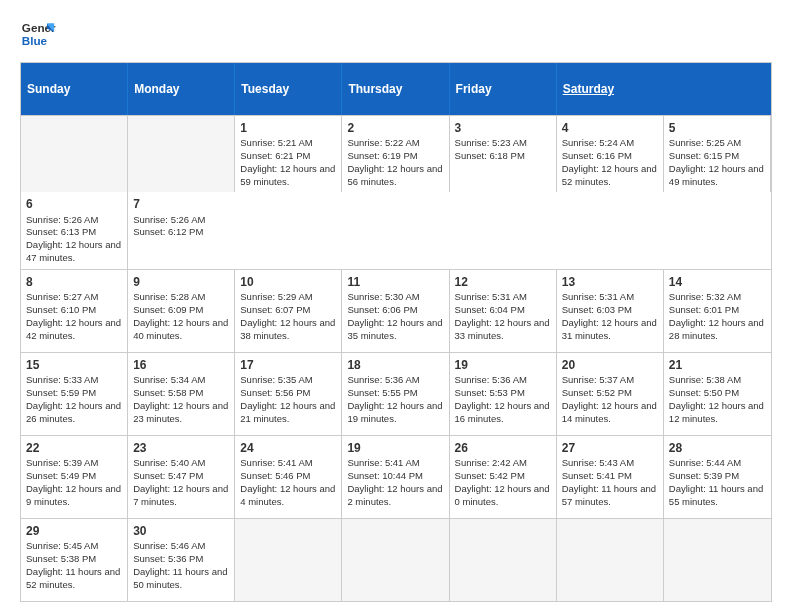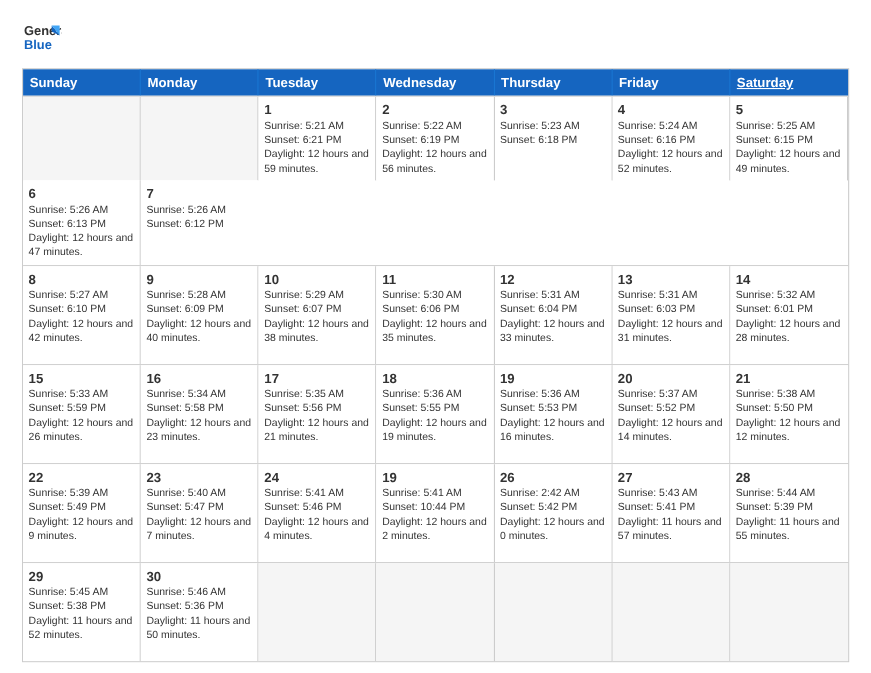--- a/index.html
+++ b/index.html
@@ -52,21 +52,21 @@
     }
     .cal-header {
       display: grid;
       grid-template-columns: repeat(7, 1fr);
       background: #1565c0;
     }
     .cal-header-cell {
       color: #fff;
       font-weight: bold;
       font-size: 12px;
-      padding: 5px 6px;
+      padding: 19px 6px;
       text-align: left;
       border-right: 1px solid #1976d2;
     }
     .cal-header-cell:last-child { border-right: none; text-decoration: underline; }
     .cal-body {
       display: flex;
       flex-direction: column;
       flex: 1;
     }
     .cal-row {
@@ -110,21 +110,20 @@
       <div class="month-title"></div>
       <div class="location"></div>
     </div>
   </div>
 
   <div class="calendar">
     <div class="cal-header">
     <div class="cal-header-cell">Sunday</div>
         <div class="cal-header-cell">Monday</div>
         <div class="cal-header-cell">Tuesday</div>
-        <div class="cal-header-cell">Wednesday</div>
         <div class="cal-header-cell">Thursday</div>
         <div class="cal-header-cell">Friday</div>
         <div class="cal-header-cell">Saturday</div>
       </div>
     <div class="cal-body">
     <div class="cal-row">
           <div class="cal-cell empty"></div>
           <div class="cal-cell empty"></div>
           <div class="cal-cell"><span class="day-num">1</span><span>Sunrise: 5:21 AM</span><br><span>Sunset: 6:21 PM</span><br><span>Daylight: 12 hours and 59 minutes.</span></div>
           <div class="cal-cell"><span class="day-num">2</span><span>Sunrise: 5:22 AM</span><br><span>Sunset: 6:19 PM</span><br><span>Daylight: 12 hours and 56 minutes.</span></div>

